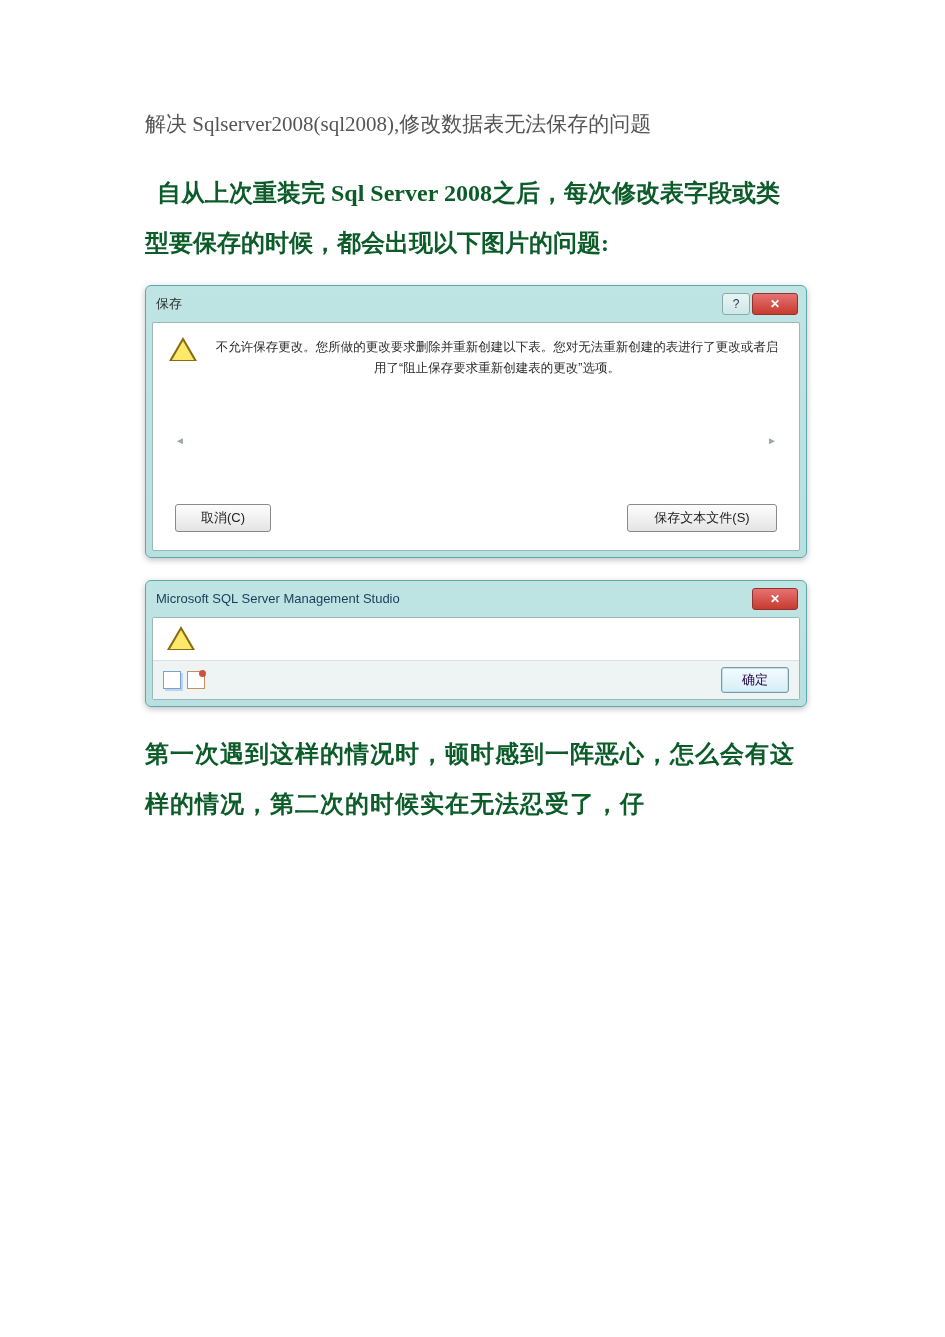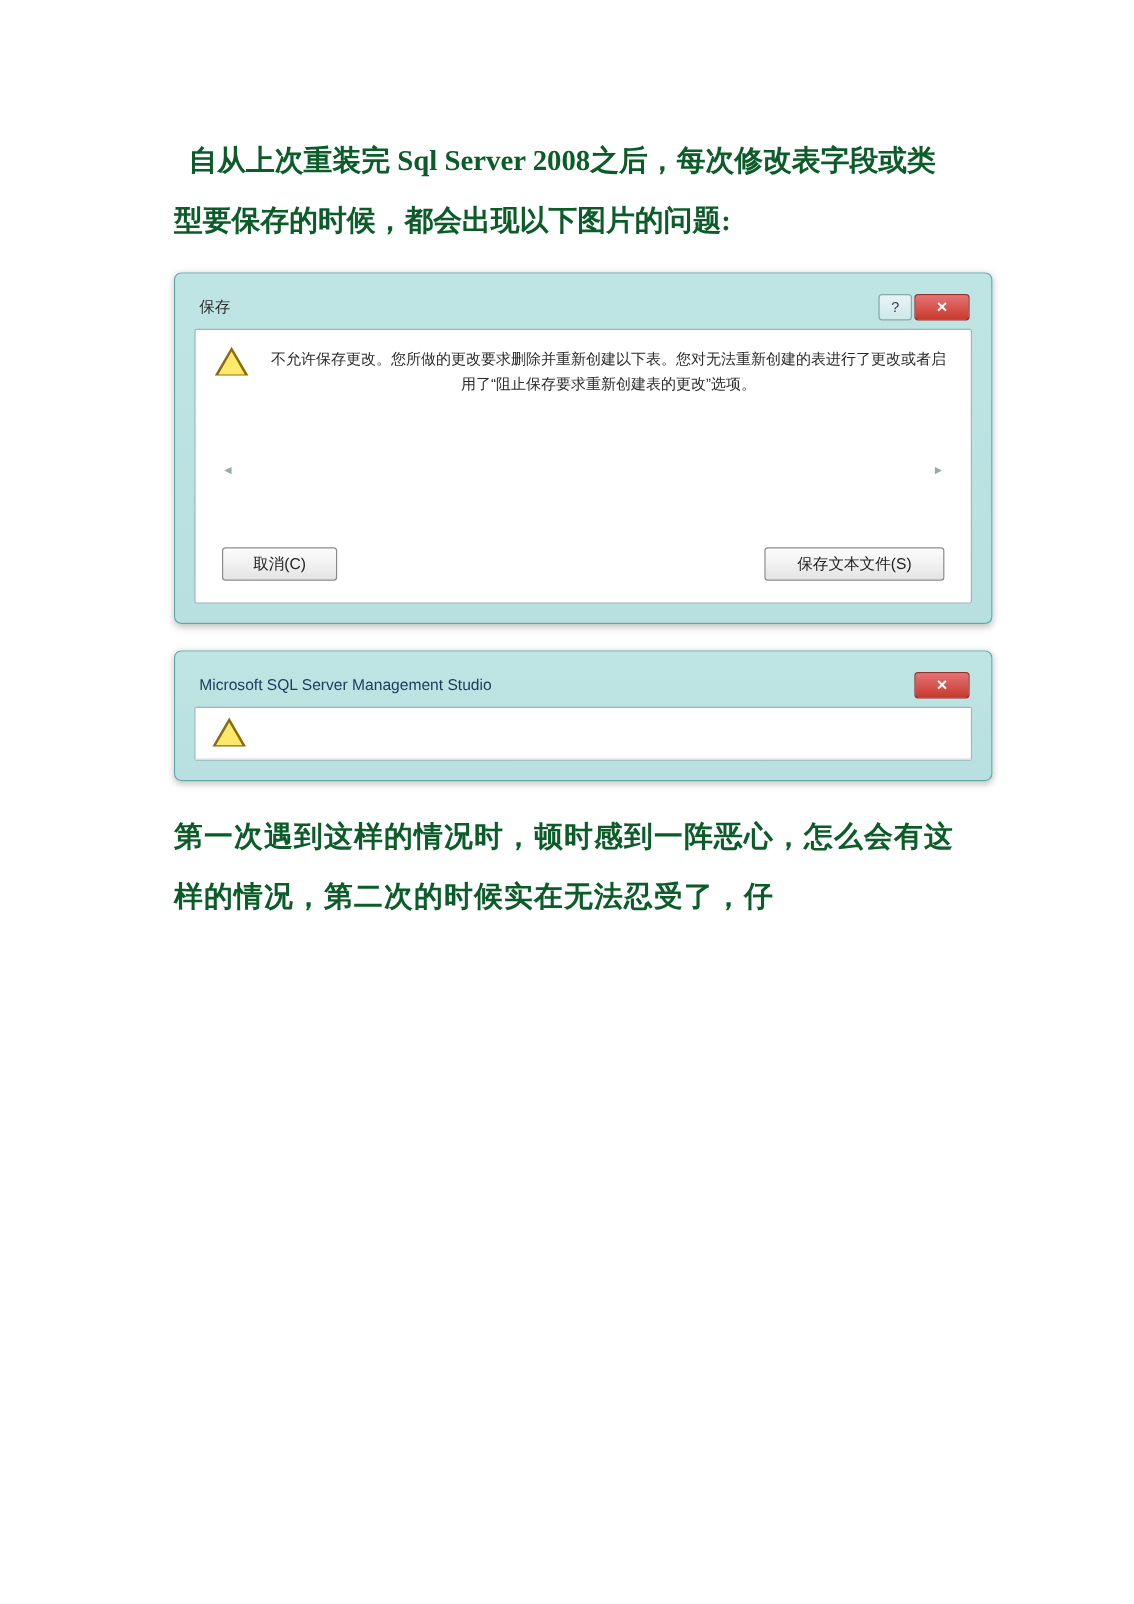--- a/index.html
+++ b/index.html
@@ -35,21 +35,21 @@
     line-height: 2.1;
     letter-spacing: 1px;
     margin-top: 14px;
   }
 
   
   .win7 {
     background: linear-gradient(#bfe4e4, #b8e0e0);
     border: 1px solid #5fa8a8;
     border-radius: 6px;
-    padding: 16px;
+    padding: 6px;
     box-shadow: 0 2px 6px rgba(0,0,0,.25);
     margin-bottom: 22px;
     width: 648px;
   }
   .win7 .titlebar {
     display: flex;
     align-items: center;
     height: 24px;
     padding: 0 2px 6px 4px;
   }
@@ -163,20 +163,21 @@
     background:linear-gradient(#f3fbff,#d6eef6);
     box-shadow: inset 0 0 0 1px #bfe0ee;
     font-size:13px; color:#204; font-family:"SimSun",sans-serif;
   }
 </style>
 </head>
 <body>
 
 <div class="page">
 
+  <div class="doc-title">解决 Sqlserver2008(sql2008),修改数据表无法保存的问题</div>
 
   <div class="doc-body">自从上次重装完 Sql Server 2008之后，每次修改表字段或类型要保存的时候，都会出现以下图片的问题:</div>
 
   <div class="win7">
     <div class="titlebar">
       <span class="ttl">保存</span>
       <span class="spacer"></span>
       <span class="btn help">?</span>
       <span class="btn close">✕</span>
     </div>
@@ -203,18 +204,25 @@
       <span class="ttl" style="font-family:Liberation Sans, sans-serif; color:#1a3c5a;">Microsoft SQL Server Management Studio</span>
       <span class="spacer"></span>
       <span class="btn close">✕</span>
     </div>
     <div class="client">
       <div class="d2row">
         <div class="warnicon">
           <span class="bang">!</span>
         </div>
       </div>
+      <div class="d2bar">
+        <div class="icons">
+          <span class="smallico ico-copy"></span>
+          <span class="smallico ico-doc"></span>
+        </div>
+        <button class="ok">确定</button>
+      </div>
     </div>
   </div>
 
   <div class="doc-body2">第一次遇到这样的情况时，顿时感到一阵恶心，怎么会有这样的情况，第二次的时候实在无法忍受了，仔</div>
 
 </div>
 
 </body></html>

